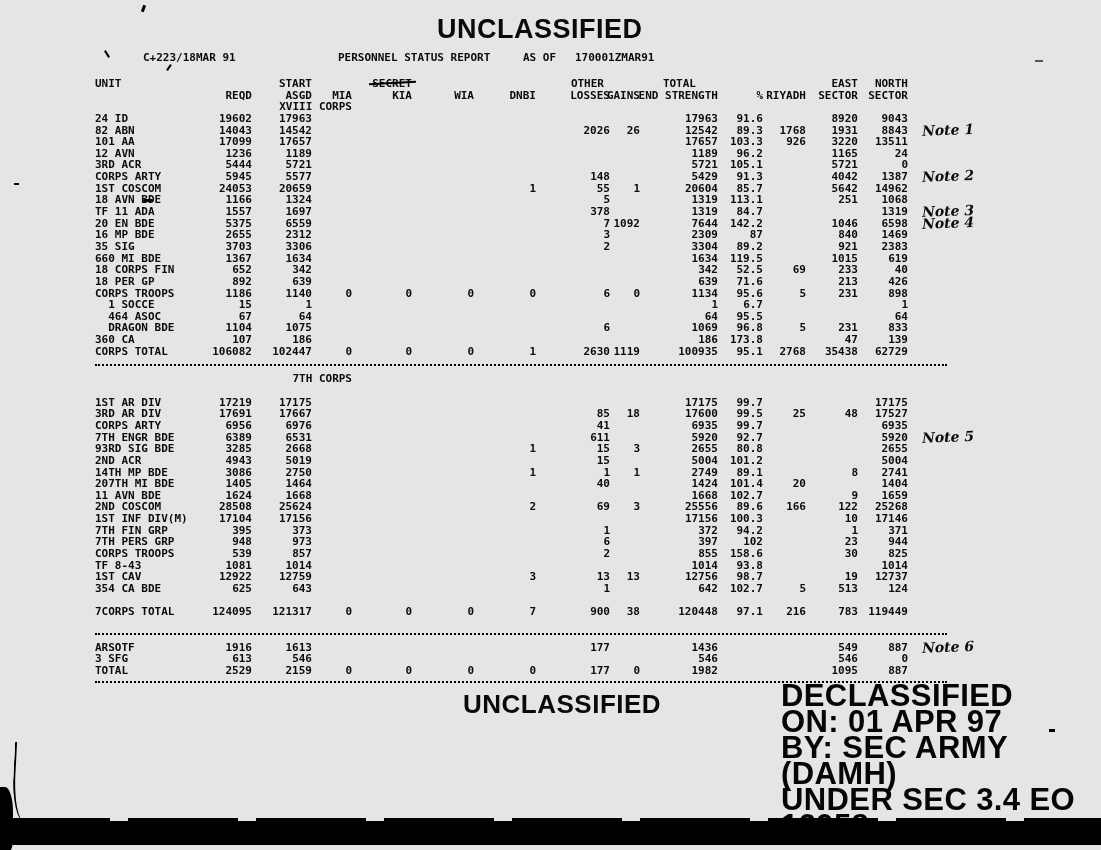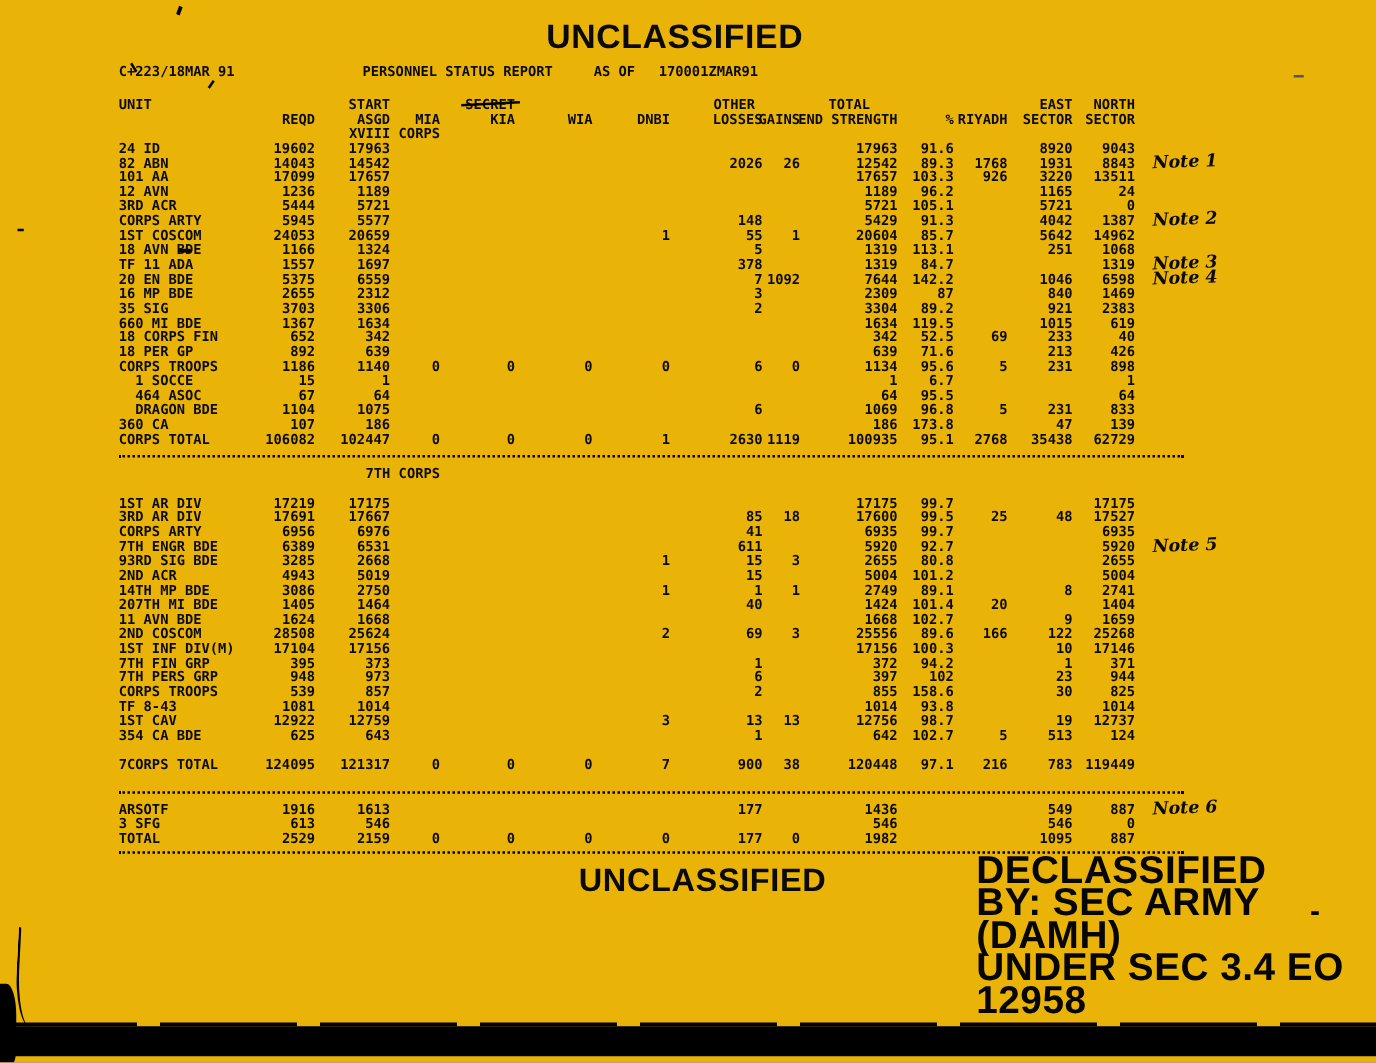--- a/index.html
+++ b/index.html
@@ -1,26 +1,26 @@
 <!DOCTYPE html>
 <html><head>
 <meta charset="utf-8">
 <style>
   html,body{margin:0;padding:0;background:#9a9a9a;}
-  .page{position:relative;width:1101px;height:850px;background:#eab308;overflow:hidden;
+  .page{position:relative;width:1101px;height:850px;background:#e5e5e5;overflow:hidden;
         font-family:"DejaVu Sans Mono",monospace;color:#0b0b0b;}
 
   
   .sansbold{font-family:"Liberation Sans",sans-serif;font-weight:700;color:#0a0a0a;}
   .title-top{position:absolute;left:437px;top:14px;font-size:27px;letter-spacing:.5px;}
   .title-bottom{position:absolute;left:463px;top:689px;font-size:26px;letter-spacing:.5px;}
 
   
   .docmeta{position:absolute;top:51px;left:0;height:13px;font-weight:700;font-size:11px;white-space:pre;}
-  .docmeta span{position:absolute;top:0;}
+  .docmeta span{position:absolute;top:0;margin-left:48px;}
   .m1{left:95px;} .m2{left:290px;} .m3{left:475px;} .m4{left:527px;}
 
   
   .table{position:absolute;left:95px;top:78px;width:1006px;font-weight:700;font-size:11px;}
   .trow{display:grid;grid-template-columns:115px 42px 60px 40px 60px 62px 62px 74px 30px 78px 45px 43px 52px 50px 110px;
         height:11.65px;line-height:11.6px;}
   .c{display:block;text-align:right;white-space:pre;overflow:visible;}
   .c0{text-align:left;} .c14{text-align:left;}
   .seclabel{grid-column:1/5;text-align:right;white-space:pre;}
   .hrow .c{position:relative;}
@@ -839,20 +839,21 @@
         <span class="c c13">887</span>
         <span class="c c14"></span>
       </div>
       <div class="divider d3"></div>
     </div>
 
   <div class="sansbold title-bottom">UNCLASSIFIED</div>
 
   <div class="stamp">
     <div>DECLASSIFIED</div>
+    <div>ON: 01 APR 97</div>
     <div>BY: SEC ARMY (DAMH)</div>
     <div>UNDER SEC 3.4 EO 12958</div>
   </div>
 
   <div class="art-curve"></div>
   <div class="art-blob"></div>
   <div class="art-bar-top"></div>
   <div class="art-bar"></div>
 
 </div>

